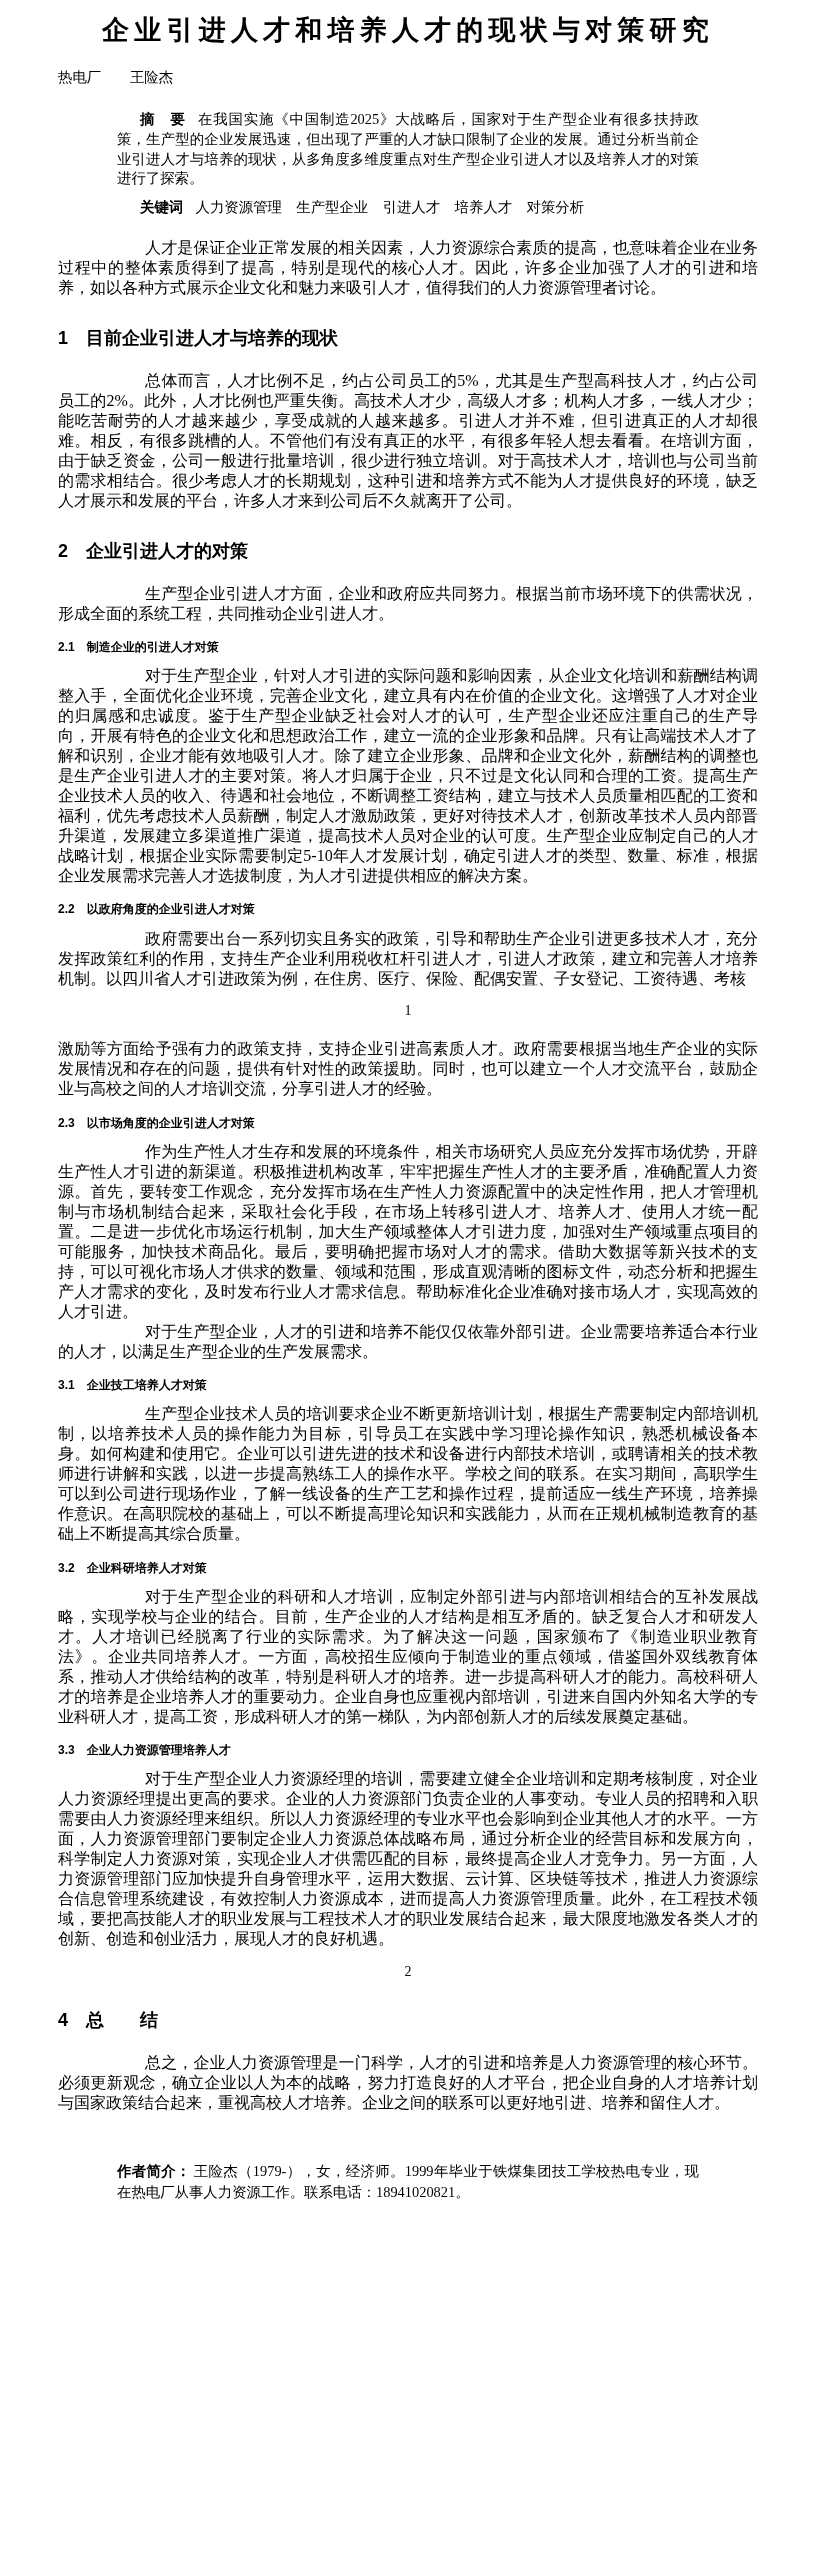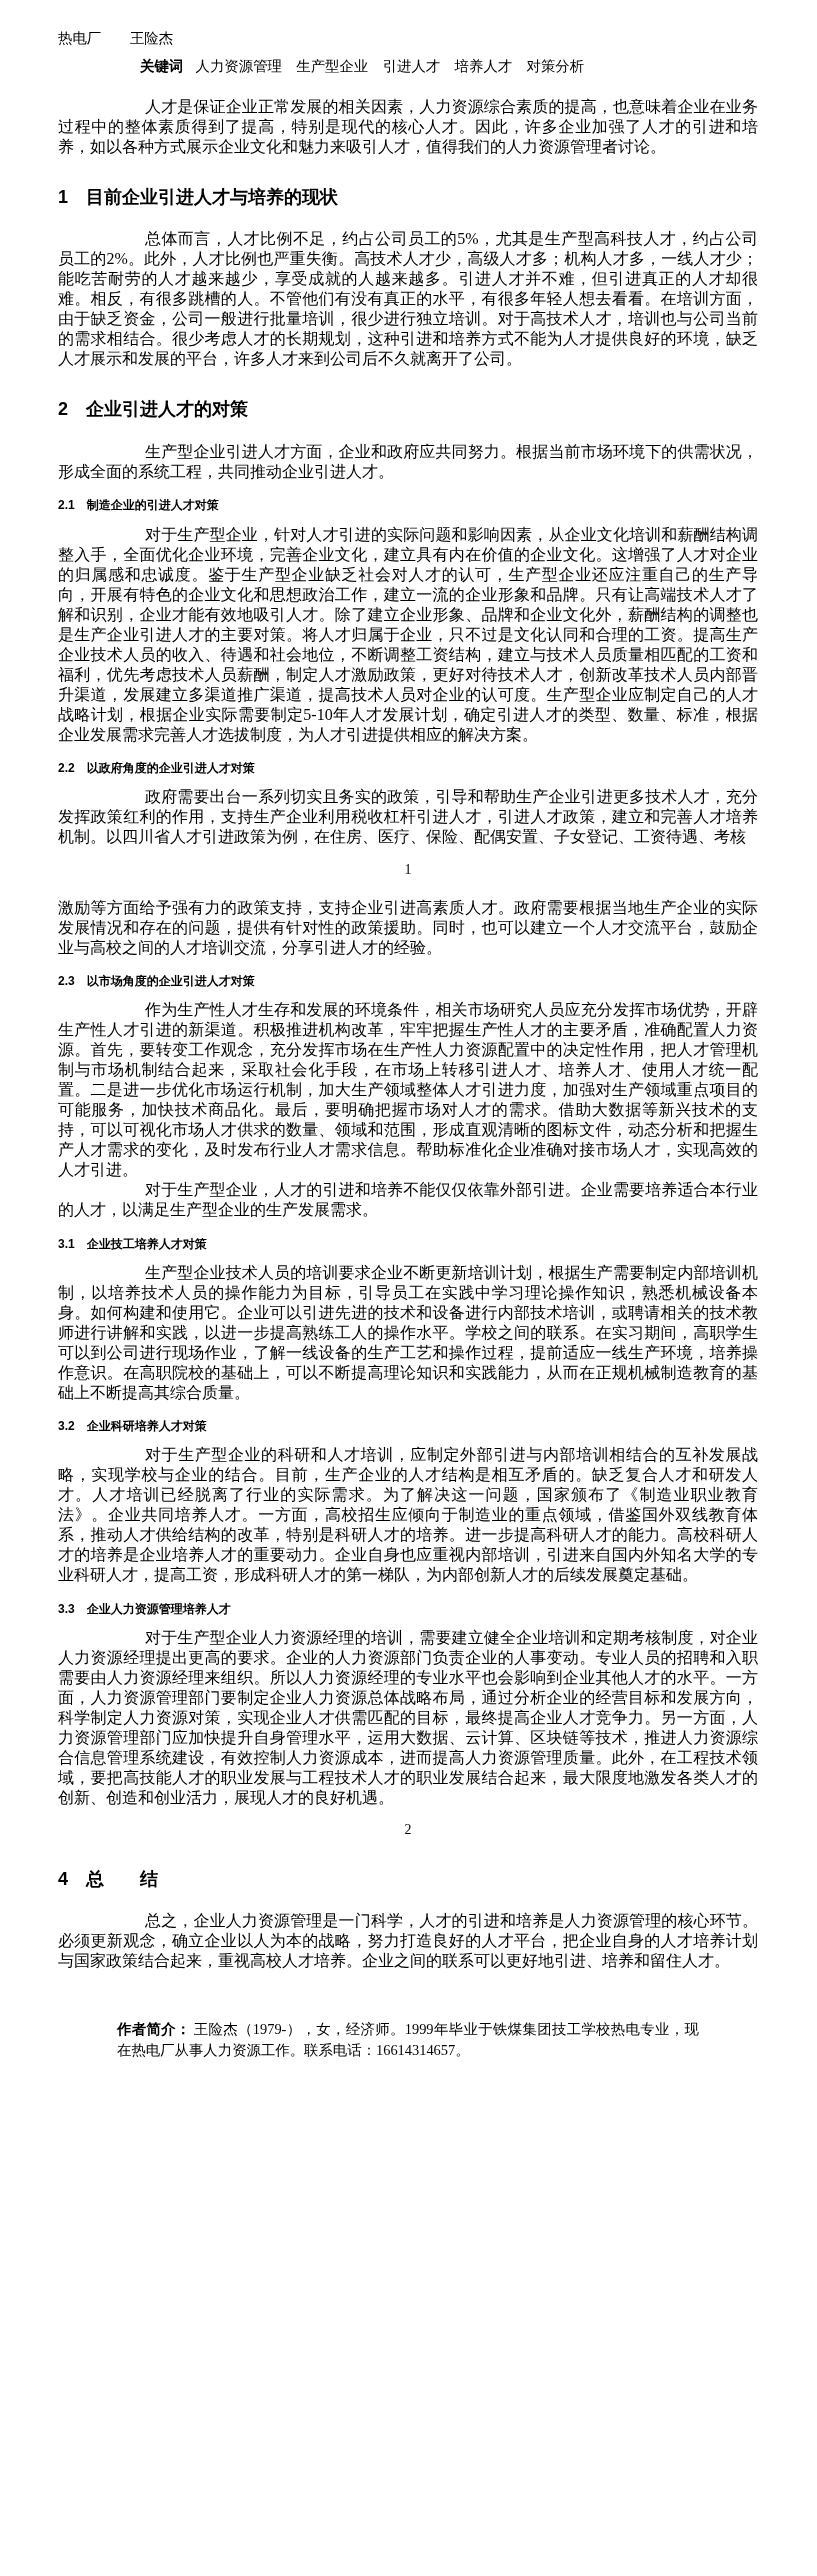--- a/index.html
+++ b/index.html
@@ -78,23 +78,27 @@
     line-height: 20.6px;
     text-align: justify;
   }
   .bio .lbl { margin-right: 3.1px; }
 </style>
 </head>
 <body>
 
 <div class="page">
 
+  <h1 class="title">企业引进人才和培养人才的现状与对策研究</h1>
 
   <div class="author">热电厂　　王险杰</div>
 
+  <p class="meta abstract">
+    <span class="lbl">摘　要</span><span>在我国实施《中国制造2025》大战略后，国家对于生产型企业有很多扶持政策，生产型的企业发展迅速，但出现了严重的人才缺口限制了企业的发展。通过分析当前企业引进人才与培养的现状，从多角度多维度重点对生产型企业引进人才以及培养人才的对策进行了探索。</span>
+  </p>
 
   <p class="meta keywords">
     <span class="lbl">关键词</span><span>人力资源管理　生产型企业　引进人才　培养人才　对策分析</span>
   </p>
 
   <p class="body ind intro">人才是保证企业正常发展的相关因素，人力资源综合素质的提高，也意味着企业在业务过程中的整体素质得到了提高，特别是现代的核心人才。因此，许多企业加强了人才的引进和培养，如以各种方式展示企业文化和魅力来吸引人才，值得我们的人力资源管理者讨论。</p>
 
   <h2 class="hmaj">1　目前企业引进人才与培养的现状</h2>
   <p class="body ind">总体而言，人才比例不足，约占公司员工的5%，尤其是生产型高科技人才，约占公司员工的2%。此外，人才比例也严重失衡。高技术人才少，高级人才多；机构人才多，一线人才少；能吃苦耐劳的人才越来越少，享受成就的人越来越多。引进人才并不难，但引进真正的人才却很难。相反，有很多跳槽的人。不管他们有没有真正的水平，有很多年轻人想去看看。在培训方面，由于缺乏资金，公司一般进行批量培训，很少进行独立培训。对于高技术人才，培训也与公司当前的需求相结合。很少考虑人才的长期规划，这种引进和培养方式不能为人才提供良好的环境，缺乏人才展示和发展的平台，许多人才来到公司后不久就离开了公司。</p>
 
@@ -124,17 +128,17 @@
 
   <h3 class="hmin">3.3　企业人力资源管理培养人才</h3>
   <p class="body ind">对于生产型企业人力资源经理的培训，需要建立健全企业培训和定期考核制度，对企业人力资源经理提出更高的要求。企业的人力资源部门负责企业的人事变动。专业人员的招聘和入职需要由人力资源经理来组织。所以人力资源经理的专业水平也会影响到企业其他人才的水平。一方面，人力资源管理部门要制定企业人力资源总体战略布局，通过分析企业的经营目标和发展方向，科学制定人力资源对策，实现企业人才供需匹配的目标，最终提高企业人才竞争力。另一方面，人力资源管理部门应加快提升自身管理水平，运用大数据、云计算、区块链等技术，推进人力资源综合信息管理系统建设，有效控制人力资源成本，进而提高人力资源管理质量。此外，在工程技术领域，要把高技能人才的职业发展与工程技术人才的职业发展结合起来，最大限度地激发各类人才的创新、创造和创业活力，展现人才的良好机遇。</p>
 
   <div class="pagenum">2</div>
 
   <h2 class="hmaj">4　总　　结</h2>
   <p class="body ind">总之，企业人力资源管理是一门科学，人才的引进和培养是人力资源管理的核心环节。必须更新观念，确立企业以人为本的战略，努力打造良好的人才平台，把企业自身的人才培养计划与国家政策结合起来，重视高校人才培养。企业之间的联系可以更好地引进、培养和留住人才。</p>
 
   <p class="bio">
-    <span class="lbl">作者简介：</span><span>王险杰（1979-），女，经济师。1999年毕业于铁煤集团技工学校热电专业，现在热电厂从事人力资源工作。联系电话：16614314657。</span>
+    <span class="lbl">作者简介：</span><span>王险杰（1979-），女，经济师。1999年毕业于铁煤集团技工学校热电专业，现在热电厂从事人力资源工作。联系电话：18941020821。</span>
   </p>
 
 </div>
 
 
 </body></html>

